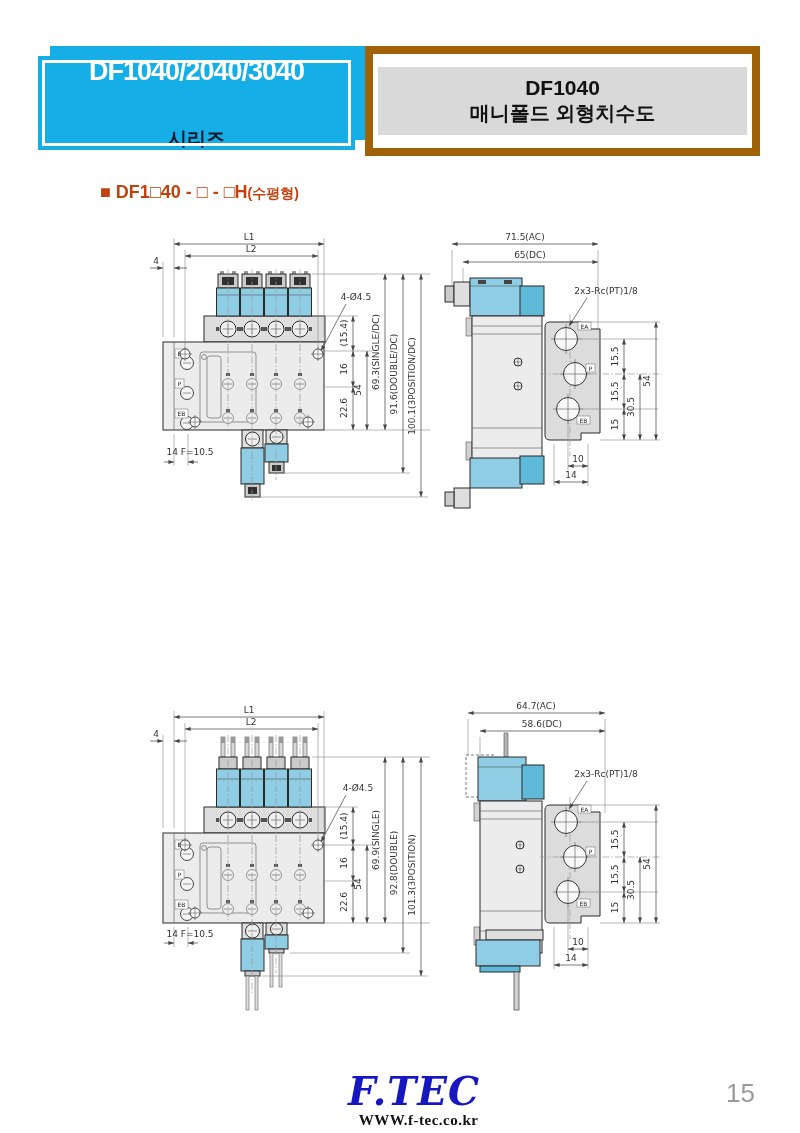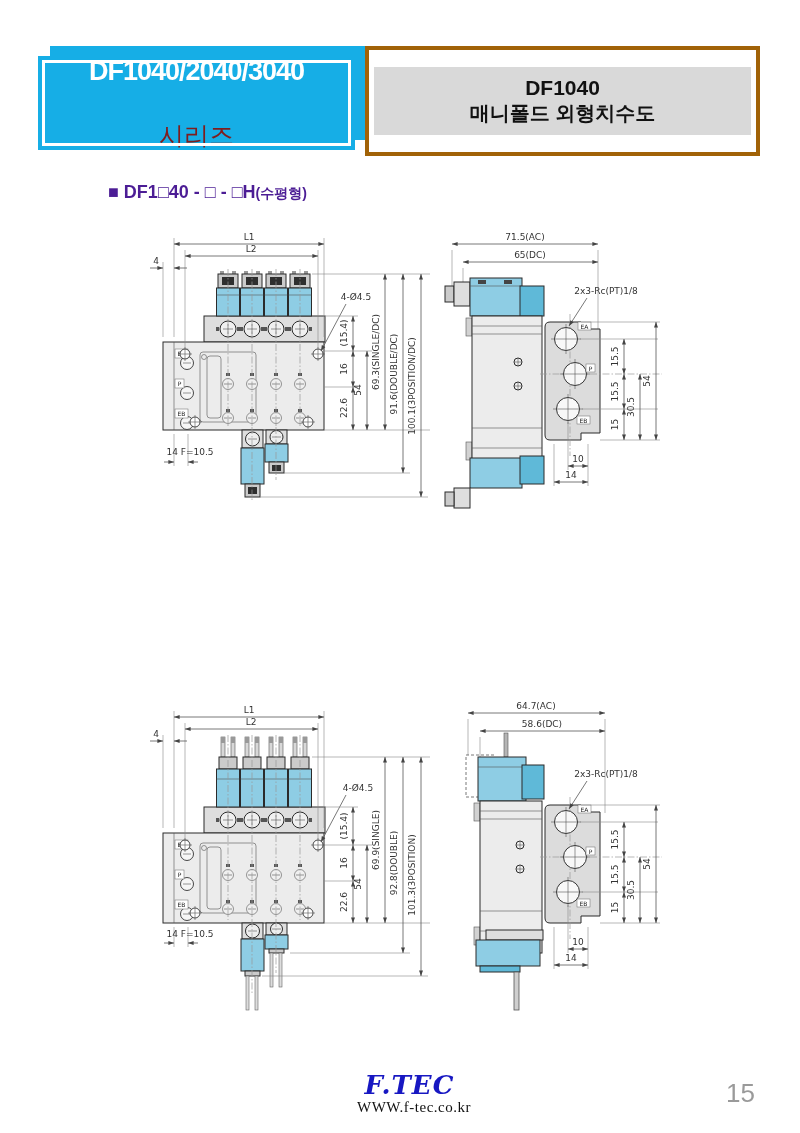--- a/index.html
+++ b/index.html
@@ -4,48 +4,48 @@
 <style>
   html,body{margin:0;padding:0;background:#f2f2f2;}
   .page{position:relative;width:800px;height:1133px;background:#ffffff;margin:0 auto;
         font-family:"Liberation Sans",sans-serif;overflow:hidden;}
   
   .series-shadow{position:absolute;left:50px;top:46px;width:317px;height:94px;background:#16aee6;}
   .series-box{position:absolute;left:38px;top:56px;width:317px;height:94px;background:#16aee6;
               display:flex;flex-direction:column;align-items:center;justify-content:space-between;}
   .series-box::after{content:'';position:absolute;inset:4px;border:3px solid #ffffff;pointer-events:none;}
   .series-box .l1{color:#fff;font-weight:bold;font-size:27px;line-height:1.15;letter-spacing:-1px;}
-  .series-box .l2{color:#7f1d1d;font-weight:normal;font-size:25px;line-height:1.15;}
+  .series-box .l2{color:#0f172a;font-weight:bold;font-size:19px;line-height:1.15;}
   .title-box{position:absolute;left:365px;top:46px;width:395px;height:110px;background:#ffffff;
-             border:4px solid #a16207;box-sizing:border-box;display:flex;align-items:center;}
+             border:8px solid #a16207;box-sizing:border-box;display:flex;align-items:center;}
   .title-band{background:#d9d9d9;width:100%;margin:0 5px;text-align:center;padding:7px 0 9px 0;}
   .title-band .t1{font-weight:bold;font-size:21px;color:#111;line-height:1.3;}
   .title-band .t2{font-weight:bold;font-size:20px;color:#111;line-height:1.25;}
   
-  .sec-head{position:absolute;left:108px;font-weight:bold;color:#4c1d95;font-size:18px;white-space:nowrap;}
+  .sec-head{position:absolute;left:100px;font-weight:bold;color:#c2410c;font-size:18px;white-space:nowrap;}
   .sec-head .note{font-size:14px;}
   #sec1{top:182px;} #sec2{top:657px;}
   
   .dwg{position:absolute;left:100px;}
   #dwg1{top:222px;} #dwg2{top:695px;}
   .ol{stroke:#2b2b2b;stroke-width:1;}
   .thin{stroke:#555;stroke-width:0.6;}
   .g1{fill:#ececec;} .g2{fill:#dedede;} .g3{fill:#cbcbcb;} .cy{fill:#8ecde4;} .cy2{fill:#5fb9d8;}
   .dim{stroke:#555;stroke-width:0.8;fill:none;}
   .ext{stroke:#888;stroke-width:0.6;}
   .cl{stroke:#999;stroke-width:0.7;stroke-dasharray:7 2 1.5 2;fill:none;}
   .dash{stroke:#555;stroke-width:0.8;stroke-dasharray:3 2;fill:none;}
   .dt{font-family:"DejaVu Sans",sans-serif;font-size:9px;fill:#333;text-anchor:middle;}
   .dts{font-family:"DejaVu Sans",sans-serif;font-size:6px;fill:#222;text-anchor:middle;}
   .pbox{fill:#ffffff;stroke:#666;stroke-width:0.5;}
   
   .footer-logo{position:absolute;left:348px;top:1072px;text-align:center;}
   .footer-logo .logo{font-family:"DejaVu Serif",serif;font-style:italic;font-weight:bold;
-                     font-size:26px;color:#1717c2;line-height:1;letter-spacing:1px;}
-  .footer-logo .site{font-family:"Liberation Serif",serif;font-weight:normal;font-size:15px;
+                     font-size:39px;color:#1717c2;line-height:1;letter-spacing:1px;}
+  .footer-logo .site{font-family:"Liberation Serif",serif;font-weight:bold;font-size:15px;
                      color:#111;margin-top:1px;letter-spacing:0.5px;margin-left:9px;}
   .page-num{position:absolute;left:726px;top:1078px;font-size:26px;color:#9a9a9a;}
 </style>
 </head>
 <body>
 
 <div class="page">
 
   <div class="series-shadow"></div>
   <div class="series-box">

